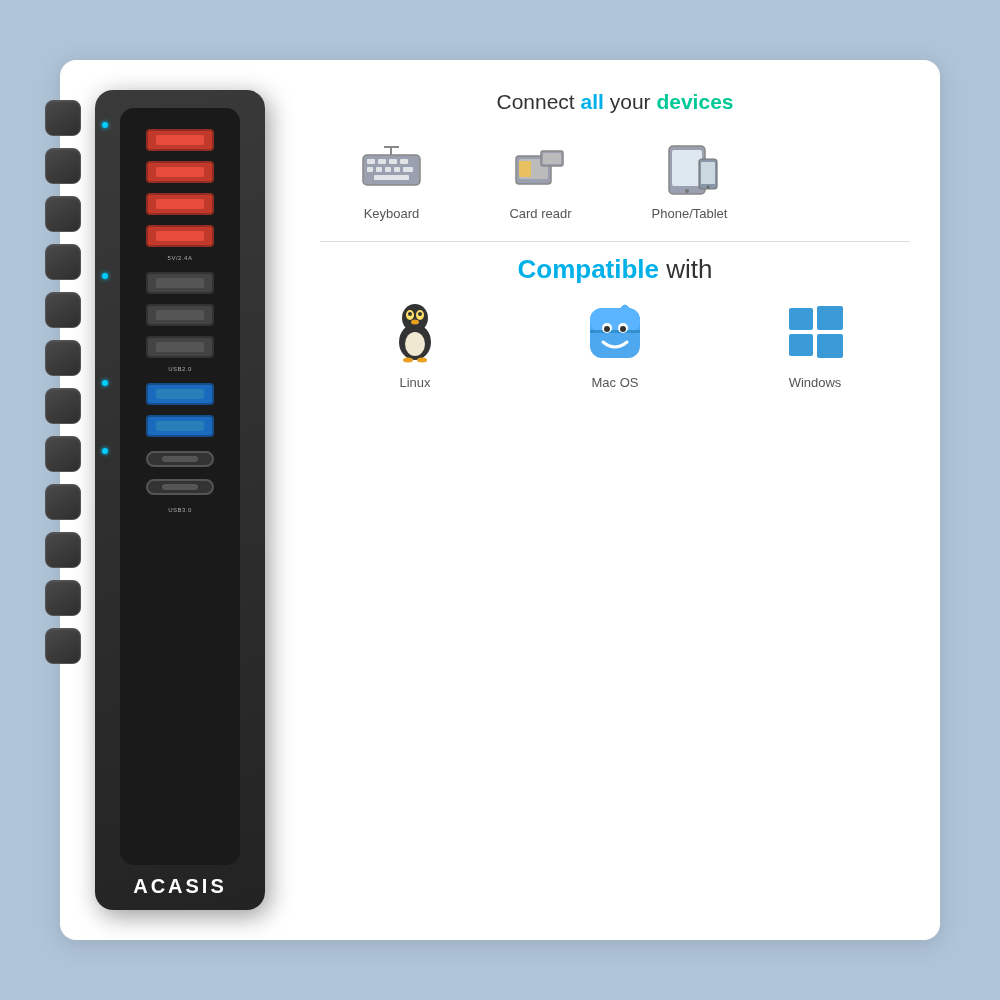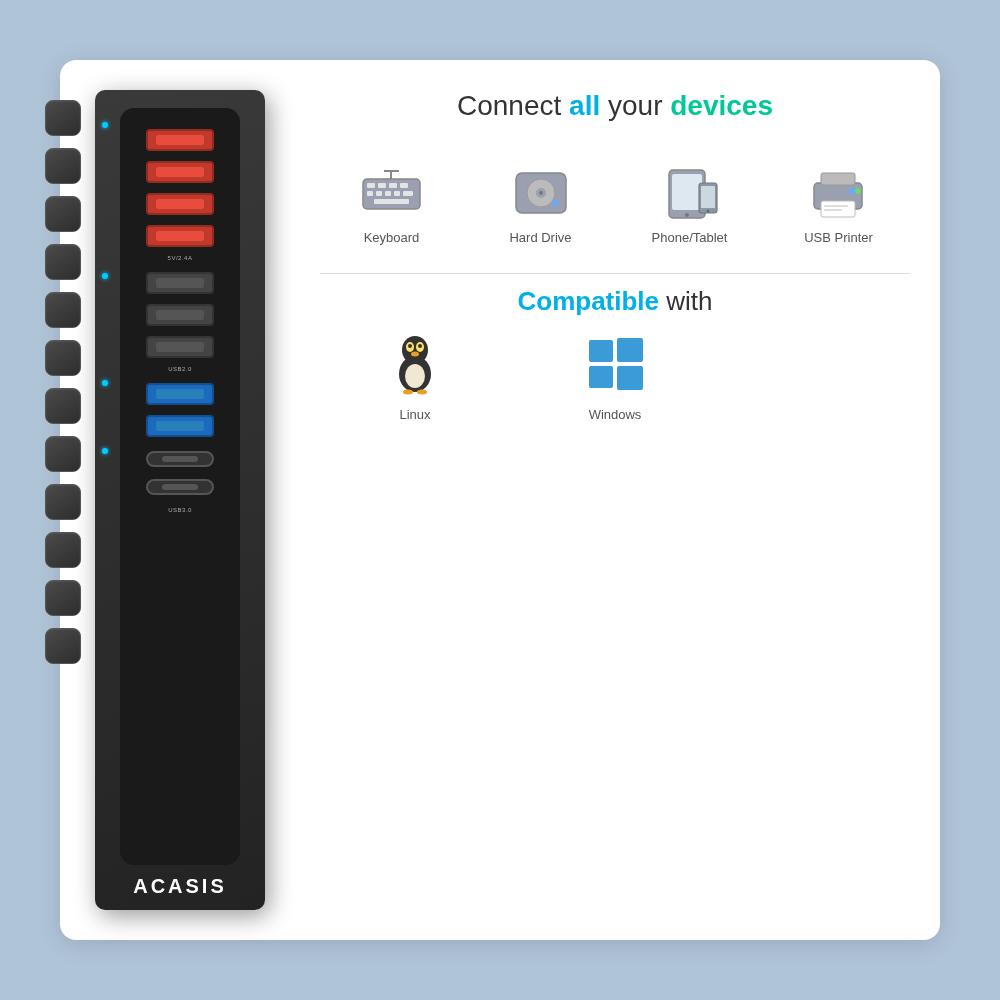--- a/index.html
+++ b/index.html
@@ -29,21 +29,21 @@
     
     .device-section {
       width: 200px;
       flex-shrink: 0;
       display: flex;
       align-items: center;
       justify-content: center;
     }
     .hub-device {
       background: linear-gradient(160deg, #3a3a3a 0%, #232323 100%);
-      border-radius: 10px;
+      border-radius: 18px;
       width: 170px;
       height: 820px;
       display: flex;
       flex-direction: column;
       align-items: center;
       padding: 18px 0 12px 0;
       position: relative;
       box-shadow: 4px 6px 24px rgba(0,0,0,0.4);
     }
     .hub-inner {
@@ -153,39 +153,39 @@
     }
 
     
     .info-section {
       flex: 1;
       display: flex;
       flex-direction: column;
       padding: 10px 10px 10px 20px;
     }
     .connect-title {
-      font-size: 28px;
+      font-size: 21px;
       font-weight: 400;
       color: #333;
-      margin-bottom: 40px;
+      margin-bottom: 24px;
       text-align: center;
     }
     .connect-title .highlight-all {
       color: #00b0e8;
       font-weight: 700;
     }
     .connect-title .highlight-devices {
       color: #00c896;
       font-weight: 700;
     }
     .devices-grid {
       display: grid;
       grid-template-columns: repeat(4, 1fr);
       gap: 10px 6px;
-      margin-bottom: 16px;
+      margin-bottom: 8px;
     }
     .device-item {
       display: flex;
       flex-direction: column;
       align-items: center;
       gap: 8px;
     }
     .device-icon {
       width: 70px;
       height: 60px;
@@ -347,65 +347,51 @@
             <rect x="15" y="32" width="35" height="5" rx="1" fill="#fff" opacity="0.7"></rect>
             <line x1="32" y1="4" x2="32" y2="12" stroke="#888" stroke-width="2"></line>
             <line x1="25" y1="4" x2="40" y2="4" stroke="#888" stroke-width="2"></line>
           </svg>
         </div>
         <span class="device-name">Keyboard</span>
       </div>
 
 
 
-
       <div class="device-item">
         <div class="device-icon">
           <svg width="60" height="55" viewBox="0 0 60 55">
-            <rect x="5" y="8" width="50" height="40" rx="6" fill="#9aa0b0" stroke="#888" stroke-width="1.5"></rect>
-            <circle cx="30" cy="28" r="14" fill="#bbb" stroke="#999" stroke-width="1"></circle>
-            <circle cx="30" cy="28" r="5" fill="#9aa0b0"></circle>
-            <circle cx="30" cy="28" r="2" fill="#777"></circle>
-            <circle cx="44" cy="38" r="3" fill="#66aaff"></circle>
-          </svg>
-        </div>
-        <span class="device-name">Hard Drive</span>
-      </div>
+            <rect x="5" y="15" width="35" height="28" rx="3" fill="#9aa0b0" stroke="#888" stroke-width="1.5"></rect>
+            <rect x="8" y="18" width="29" height="20" rx="2" fill="#bbb"></rect>
+            <rect x="8" y="20" width="12" height="16" rx="1" fill="#e8c060"></rect>
+            <rect x="30" y="10" width="22" height="15" rx="2" fill="#9aa0b0" stroke="#888" stroke-width="1.5"></rect>
+            <rect x="32" y="12" width="18" height="11" rx="1" fill="#bbb"></rect>
+          </svg>
+        </div>
+        <span class="device-name">Card readr</span>
+      </div>
+
 
       <div class="device-item">
         <div class="device-icon">
           <svg width="65" height="55" viewBox="0 0 65 55">
 
             <rect x="12" y="5" width="36" height="48" rx="4" fill="#9aa0b0" stroke="#888" stroke-width="1.5"></rect>
             <rect x="15" y="9" width="30" height="36" rx="2" fill="#dde8f0"></rect>
             <circle cx="30" cy="50" r="2" fill="#777"></circle>
 
             <rect x="42" y="18" width="18" height="30" rx="3" fill="#8898a8" stroke="#777" stroke-width="1.2"></rect>
             <rect x="44" y="21" width="14" height="22" rx="1" fill="#ccd8e0"></rect>
             <circle cx="51" cy="46" r="1.5" fill="#666"></circle>
           </svg>
         </div>
         <span class="device-name">Phone/Tablet</span>
       </div>
 
 
-      <div class="device-item">
-        <div class="device-icon">
-          <svg width="65" height="55" viewBox="0 0 65 55">
-            <rect x="8" y="18" width="48" height="26" rx="4" fill="#9aa0b0" stroke="#888" stroke-width="1.5"></rect>
-            <rect x="15" y="8" width="34" height="12" rx="2" fill="#bbb" stroke="#999" stroke-width="1"></rect>
-            <rect x="15" y="36" width="34" height="16" rx="2" fill="#fff" stroke="#bbb" stroke-width="1"></rect>
-            <rect x="18" y="40" width="24" height="2" rx="1" fill="#ddd"></rect>
-            <rect x="18" y="44" width="18" height="2" rx="1" fill="#ddd"></rect>
-            <circle cx="46" cy="26" r="3" fill="#66aaff"></circle>
-            <circle cx="52" cy="26" r="3" fill="#66dd66"></circle>
-          </svg>
-        </div>
-        <span class="device-name">USB Printer</span>
-      </div>
 
     </div>
 
     <hr class="divider">
 
     <div class="compat-title">
       Compatible <span class="compat-with">with</span>
     </div>
 
     <div class="compat-grid">
@@ -429,20 +415,40 @@
 
             <ellipse cx="20" cy="60" rx="5" ry="2.5" fill="#e8a020"></ellipse>
             <ellipse cx="34" cy="60" rx="5" ry="2.5" fill="#e8a020"></ellipse>
             <line x1="20" y1="58" x2="20" y2="60" stroke="#e8a020" stroke-width="2"></line>
             <line x1="34" y1="58" x2="34" y2="60" stroke="#e8a020" stroke-width="2"></line>
           </svg>
         </div>
         <span class="compat-name">Linux</span>
       </div>
 
+      <div class="compat-item">
+        <div class="compat-icon">
+          <svg width="60" height="65" viewBox="0 0 60 65">
+
+            <rect x="5" y="8" width="50" height="50" rx="12" fill="#4da8f0"></rect>
+            <rect x="5" y="8" width="50" height="25" rx="12" fill="#5ab4ff"></rect>
+            <rect x="5" y="30" width="50" height="3" fill="#3090d0"></rect>
+
+            <circle cx="22" cy="28" r="5" fill="#fff"></circle>
+            <circle cx="38" cy="28" r="5" fill="#fff"></circle>
+            <circle cx="22" cy="29" r="3" fill="#333"></circle>
+            <circle cx="38" cy="29" r="3" fill="#333"></circle>
+
+            <path d="M18 42 Q30 52 42 42" fill="none" stroke="#fff" stroke-width="3" stroke-linecap="round"></path>
+
+            <path d="M36 8 Q40 2 44 8" fill="#5ab4ff" stroke="#4da8f0" stroke-width="1"></path>
+          </svg>
+        </div>
+        <span class="compat-name">Mac OS</span>
+      </div>
 
       <div class="compat-item">
         <div class="compat-icon">
           <svg width="65" height="65" viewBox="0 0 65 65">
 
             <rect x="6" y="8" width="24" height="22" rx="2" fill="#3a9bd8"></rect>
             <rect x="34" y="6" width="26" height="24" rx="2" fill="#3a9bd8"></rect>
             <rect x="6" y="34" width="24" height="22" rx="2" fill="#3a9bd8"></rect>
             <rect x="34" y="34" width="26" height="24" rx="2" fill="#3a9bd8"></rect>
           </svg>

